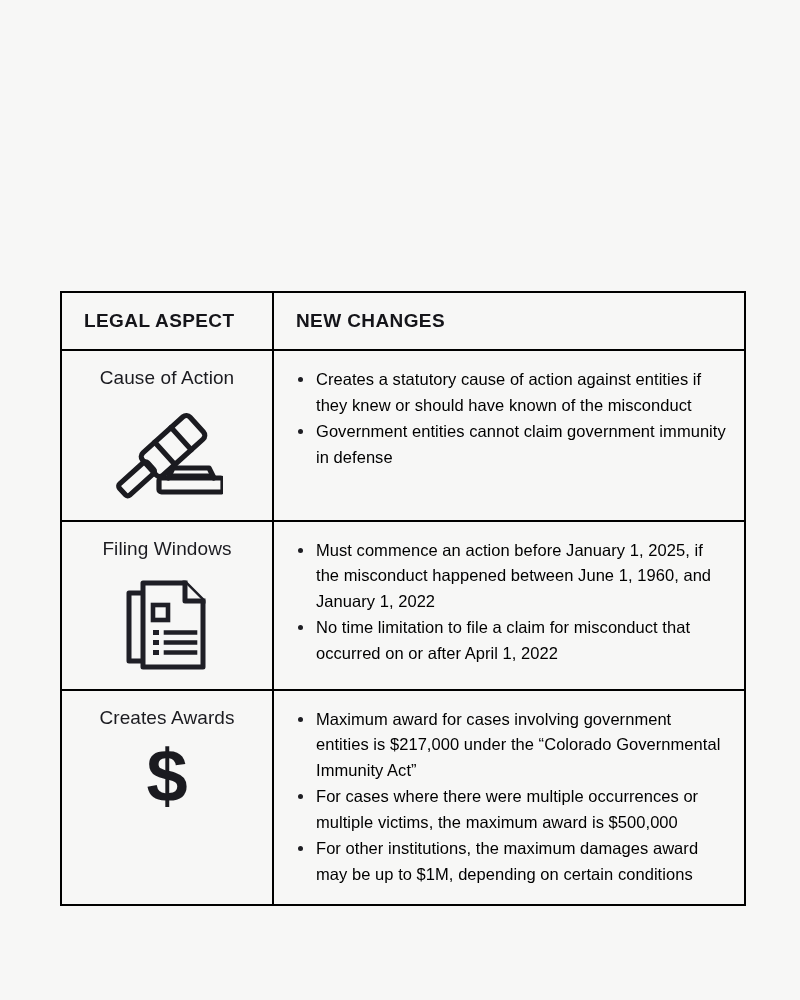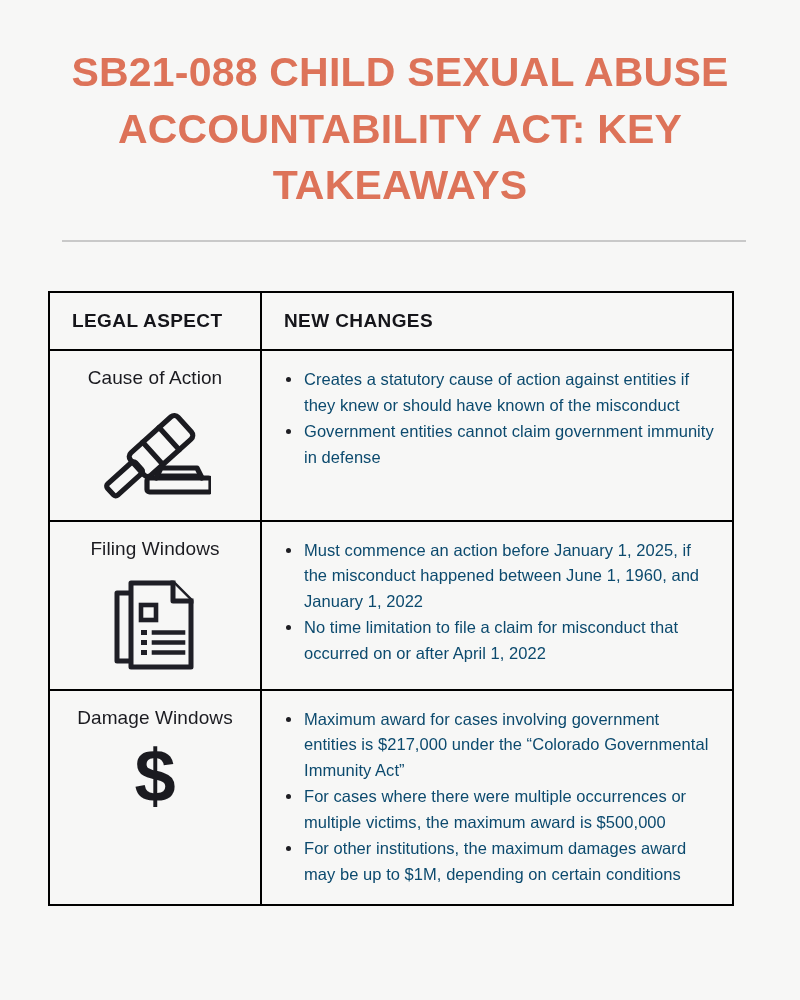--- a/index.html
+++ b/index.html
@@ -42,21 +42,21 @@
   .divider {
     margin: 26px auto 0 auto;
     width: 684px;
     height: 2px;
     background: #c9c9c9;
   }
 
   
   .table-wrap {
     position: absolute;
-    left: 48px;
+    left: 60px;
     top: 291px;
     width: 684px;
   }
 
   table.info-table {
     width: 684px;
     border-collapse: collapse;
     background: #f7f7f6;
     table-layout: fixed;
   }
@@ -115,21 +115,21 @@
     list-style: none;
     margin: 0;
     padding: 0;
   }
   ul.bullets li {
     position: relative;
     padding-left: 24px;
     margin-bottom: 1px;
     font-size: 16.5px;
     line-height: 1.55;
-    color: #0c4a6e;
+    color: #000000;
     letter-spacing: 0.05px;
   }
   ul.bullets li::before {
     content: "";
     position: absolute;
     left: 6px;
     top: 10px;
     width: 5px;
     height: 5px;
     border-radius: 50%;
@@ -145,24 +145,20 @@
     display: block;
     margin-top: 10px;
     text-align: center;
   }
 </style>
 </head>
 <body>
 
 <div class="page">
 
-  <div class="title-block">
-    <h1 class="title">SB21-088 Child Sexual Abuse Accountability Act: Key Takeaways</h1>
-    <div class="divider"></div>
-  </div>
 
   <div class="table-wrap">
     <table class="info-table">
       <colgroup>
         <col class="col-aspect">
         <col class="col-changes">
       </colgroup>
       <thead>
         <tr>
           <th class="hdr-cell aspect">
@@ -240,21 +236,21 @@
           <td class="changes-cell">
             <ul class="bullets">
               <li>Must commence an action before January 1, 2025, if the misconduct happened between June 1, 1960, and January 1, 2022</li>
               <li>No time limitation to file a claim for misconduct that occurred on or after April 1, 2022</li>
             </ul>
           </td>
         </tr>
 
         <tr>
           <td class="aspect-cell">
-            <div class="aspect-label">Damage Windows</div>
+            <div class="aspect-label">Creates Awards</div>
             <span class="dollar-glyph">$</span>
           </td>
           <td class="changes-cell">
             <ul class="bullets">
               <li>Maximum award for cases involving government entities is $217,000 under the “Colorado Governmental Immunity Act”</li>
               <li>For cases where there were multiple occurrences or multiple victims, the maximum award is $500,000</li>
               <li>For other institutions, the maximum damages award may be up to $1M, depending on certain conditions</li>
             </ul>
           </td>
         </tr>

